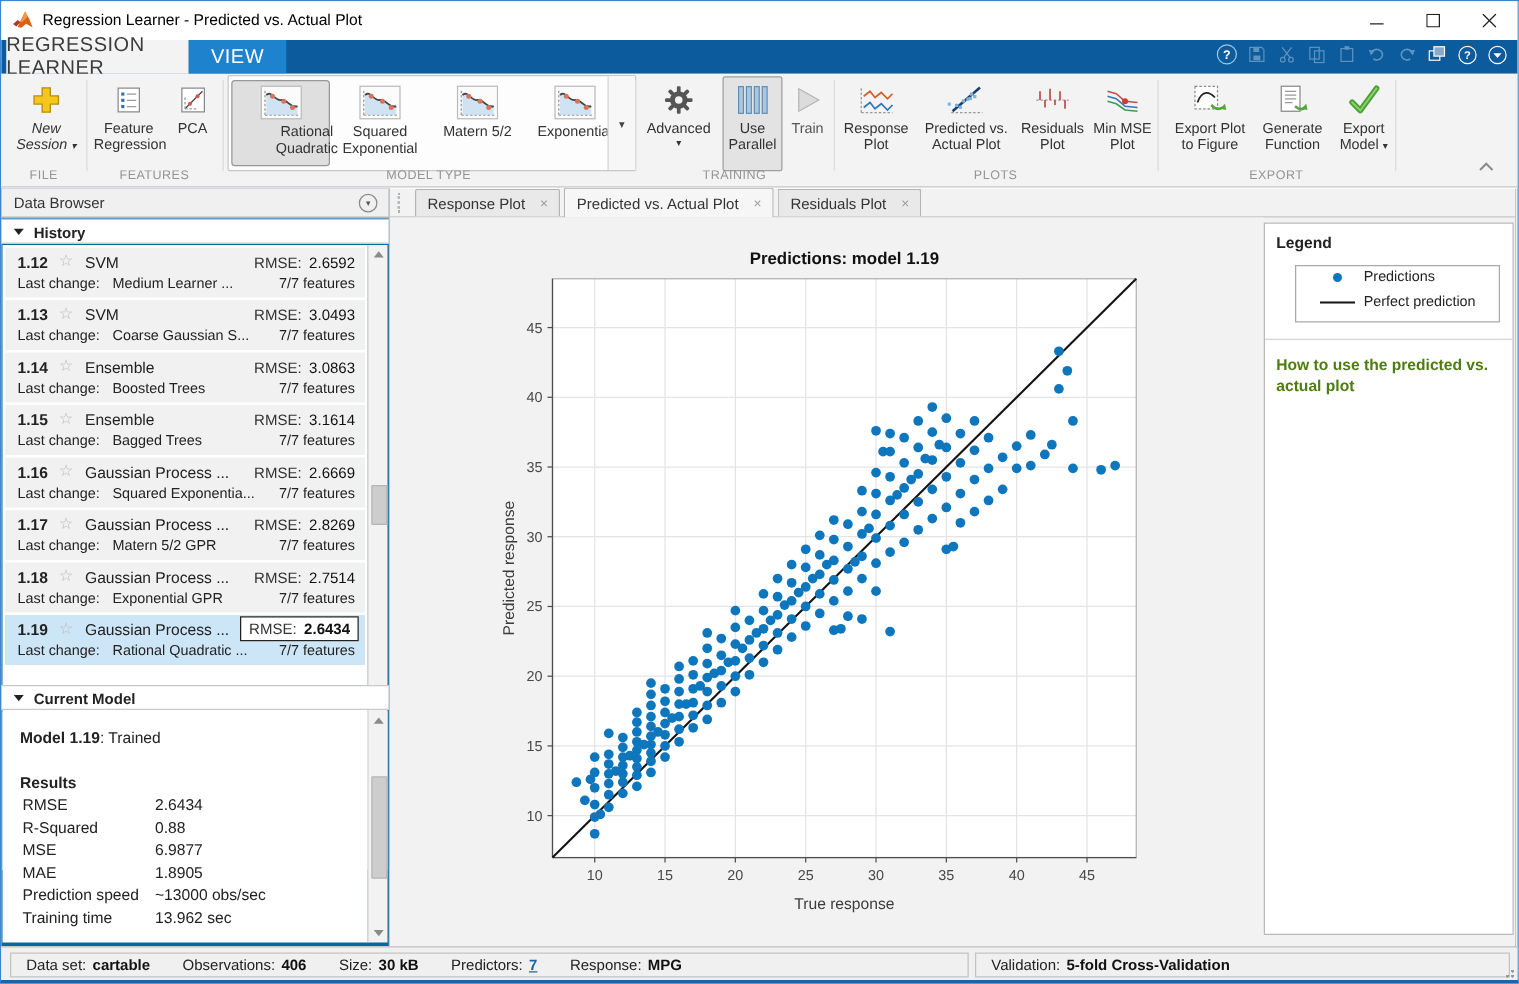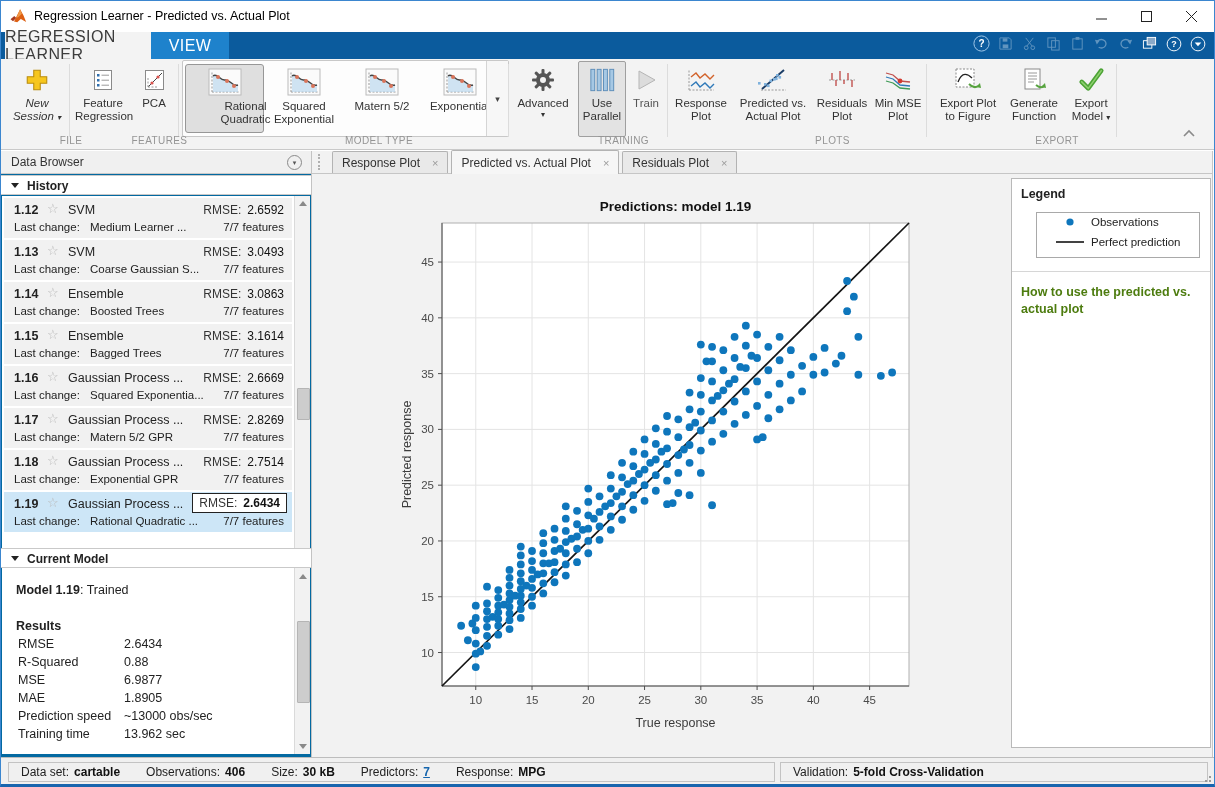--- a/index.html
+++ b/index.html
@@ -16,21 +16,21 @@
   .tabstrip{position:absolute;left:0;top:31px;width:100%;height:27px;background:#0b5b9d;}
   .rtab{position:absolute;top:0;height:27px;display:flex;align-items:center;justify-content:center;
         font-size:16px;letter-spacing:.4px;}
   .rtab.active{left:4px;width:146px;background:#f3f3f3;color:#3c3c3c;}
   .rtab.view{left:150px;width:78px;background:#1e82cc;color:#fff;}
   .qa{position:absolute;right:8px;top:3px;display:flex;gap:7px;align-items:center;}
   .qa-ic{width:17px;height:17px;display:flex;align-items:center;justify-content:center;}
   .qa-ic.dis{opacity:.35;}
   
   .ribbon{position:absolute;left:0;top:58px;width:100%;height:90px;background:#f3f3f3;border-bottom:1px solid #c9c9c9;}
-  .rsec-label{position:absolute;bottom:3px;font-size:10px;color:#949494;text-align:center;letter-spacing:.4px;margin-left:36px;}
+  .rsec-label{position:absolute;bottom:3px;font-size:10px;color:#949494;text-align:center;letter-spacing:.4px;}
   .rdiv{position:absolute;top:5px;bottom:12px;width:1px;background:#dcdcdc;}
   .rbtn{position:absolute;top:2px;height:74px;display:flex;flex-direction:column;align-items:center;border:1px solid transparent;border-radius:2px;}
   .rbtn .ric{height:32px;display:flex;align-items:center;justify-content:center;margin-top:2px;}
   .rbtn .rlb{font-size:11.5px;line-height:13px;text-align:center;color:#333;margin-top:1px;}
   .rbtn.pressed{background:#e3e3e3;border-color:#9f9f9f;}
   .rbtn.disabled .rlb{color:#555;}
   .caret{font-size:8px;color:#333;}
   .gallery{position:absolute;left:181px;top:1px;width:325px;height:75px;background:#fdfdfd;border:1px solid #c8c8c8;border-radius:2px;}
   .gal-items{position:absolute;left:0;top:0;right:22px;bottom:0;display:flex;}
   .gal-item{width:77px;margin:3px 0 3px 2px;display:flex;flex-direction:column;align-items:center;border:1px solid transparent;border-radius:3px;}
@@ -885,21 +885,21 @@
     </div>
     <div class="legend-panel">
       <span class="lg-title">Legend</span>
       <div class="lg-box" id="lg-box">
           <div class="lg-row">
             <span class="mk">
               <svg width="10" height="10">
                 <circle cx="5" cy="5" r="3.6" fill="#0e76bc"></circle>
               </svg>
             </span>
-            <span class="lb">Observations</span>
+            <span class="lb">Predictions</span>
           </div>
           <div class="lg-row">
             <span class="mk">
               <svg width="28" height="10">
                 <line x1="0" y1="5" x2="28" y2="5" stroke="#141414" stroke-width="1.6"></line>
               </svg>
             </span>
             <span class="lb">Perfect prediction</span>
           </div>
         </div>

